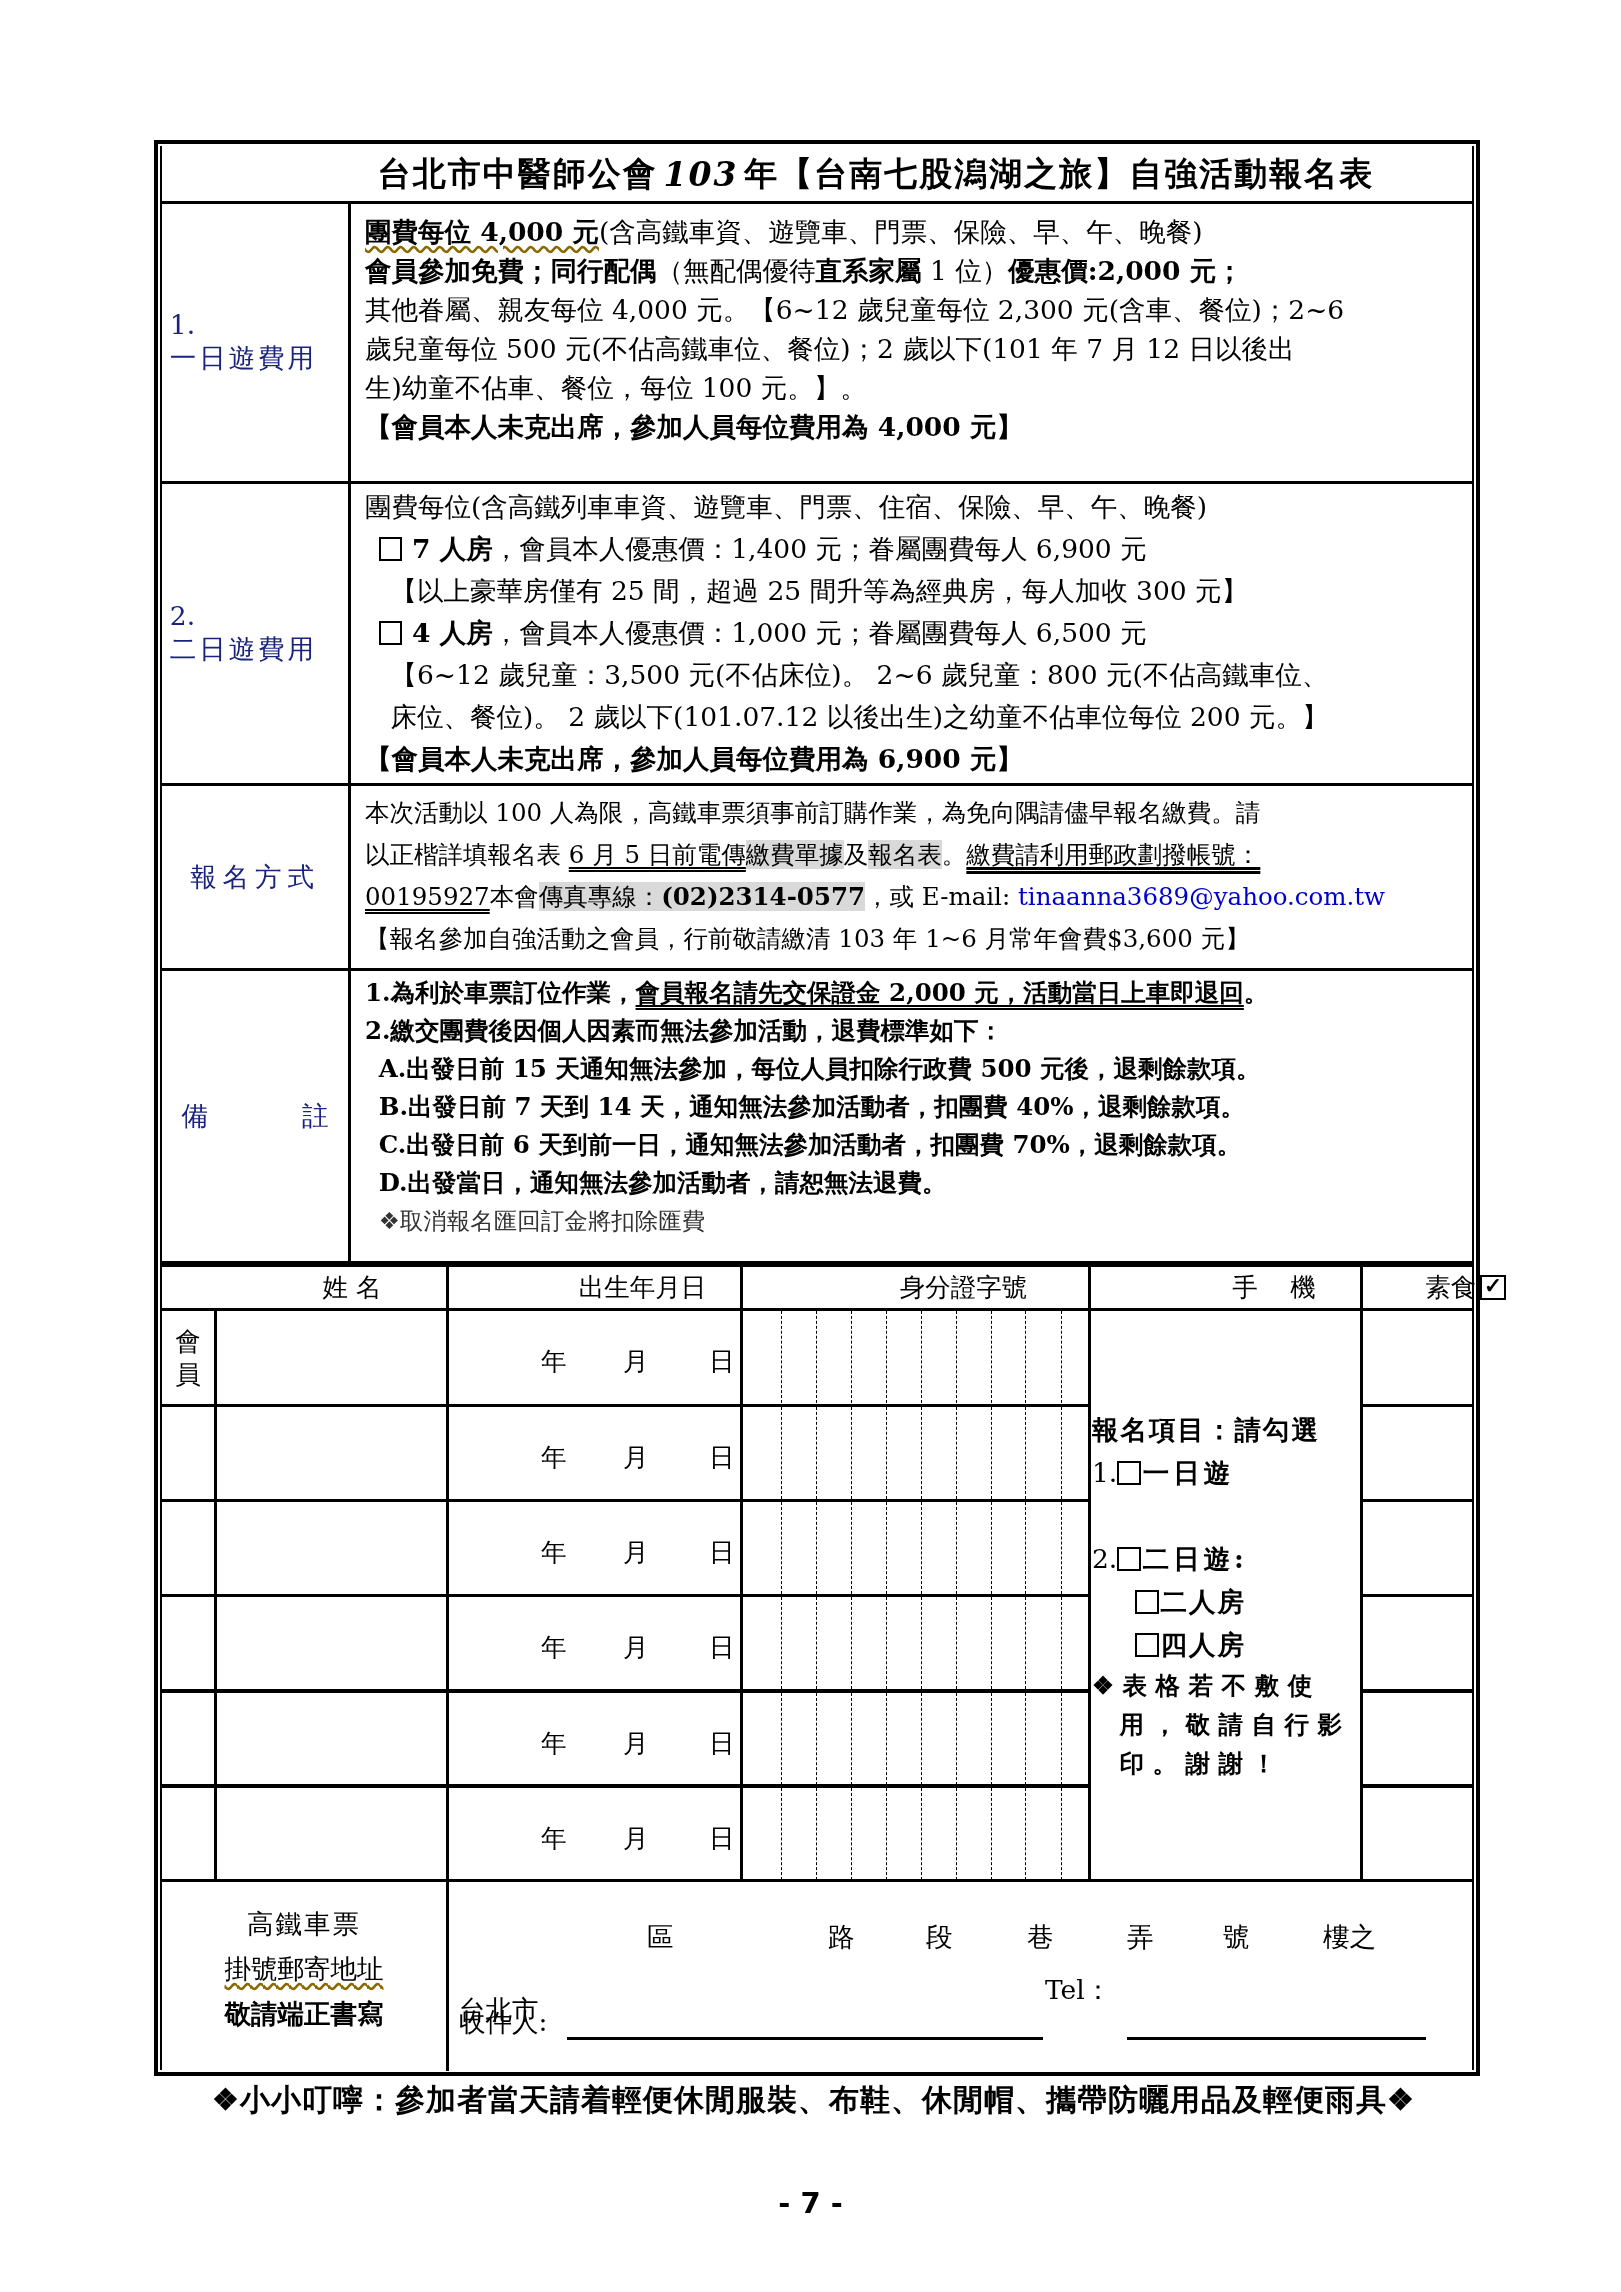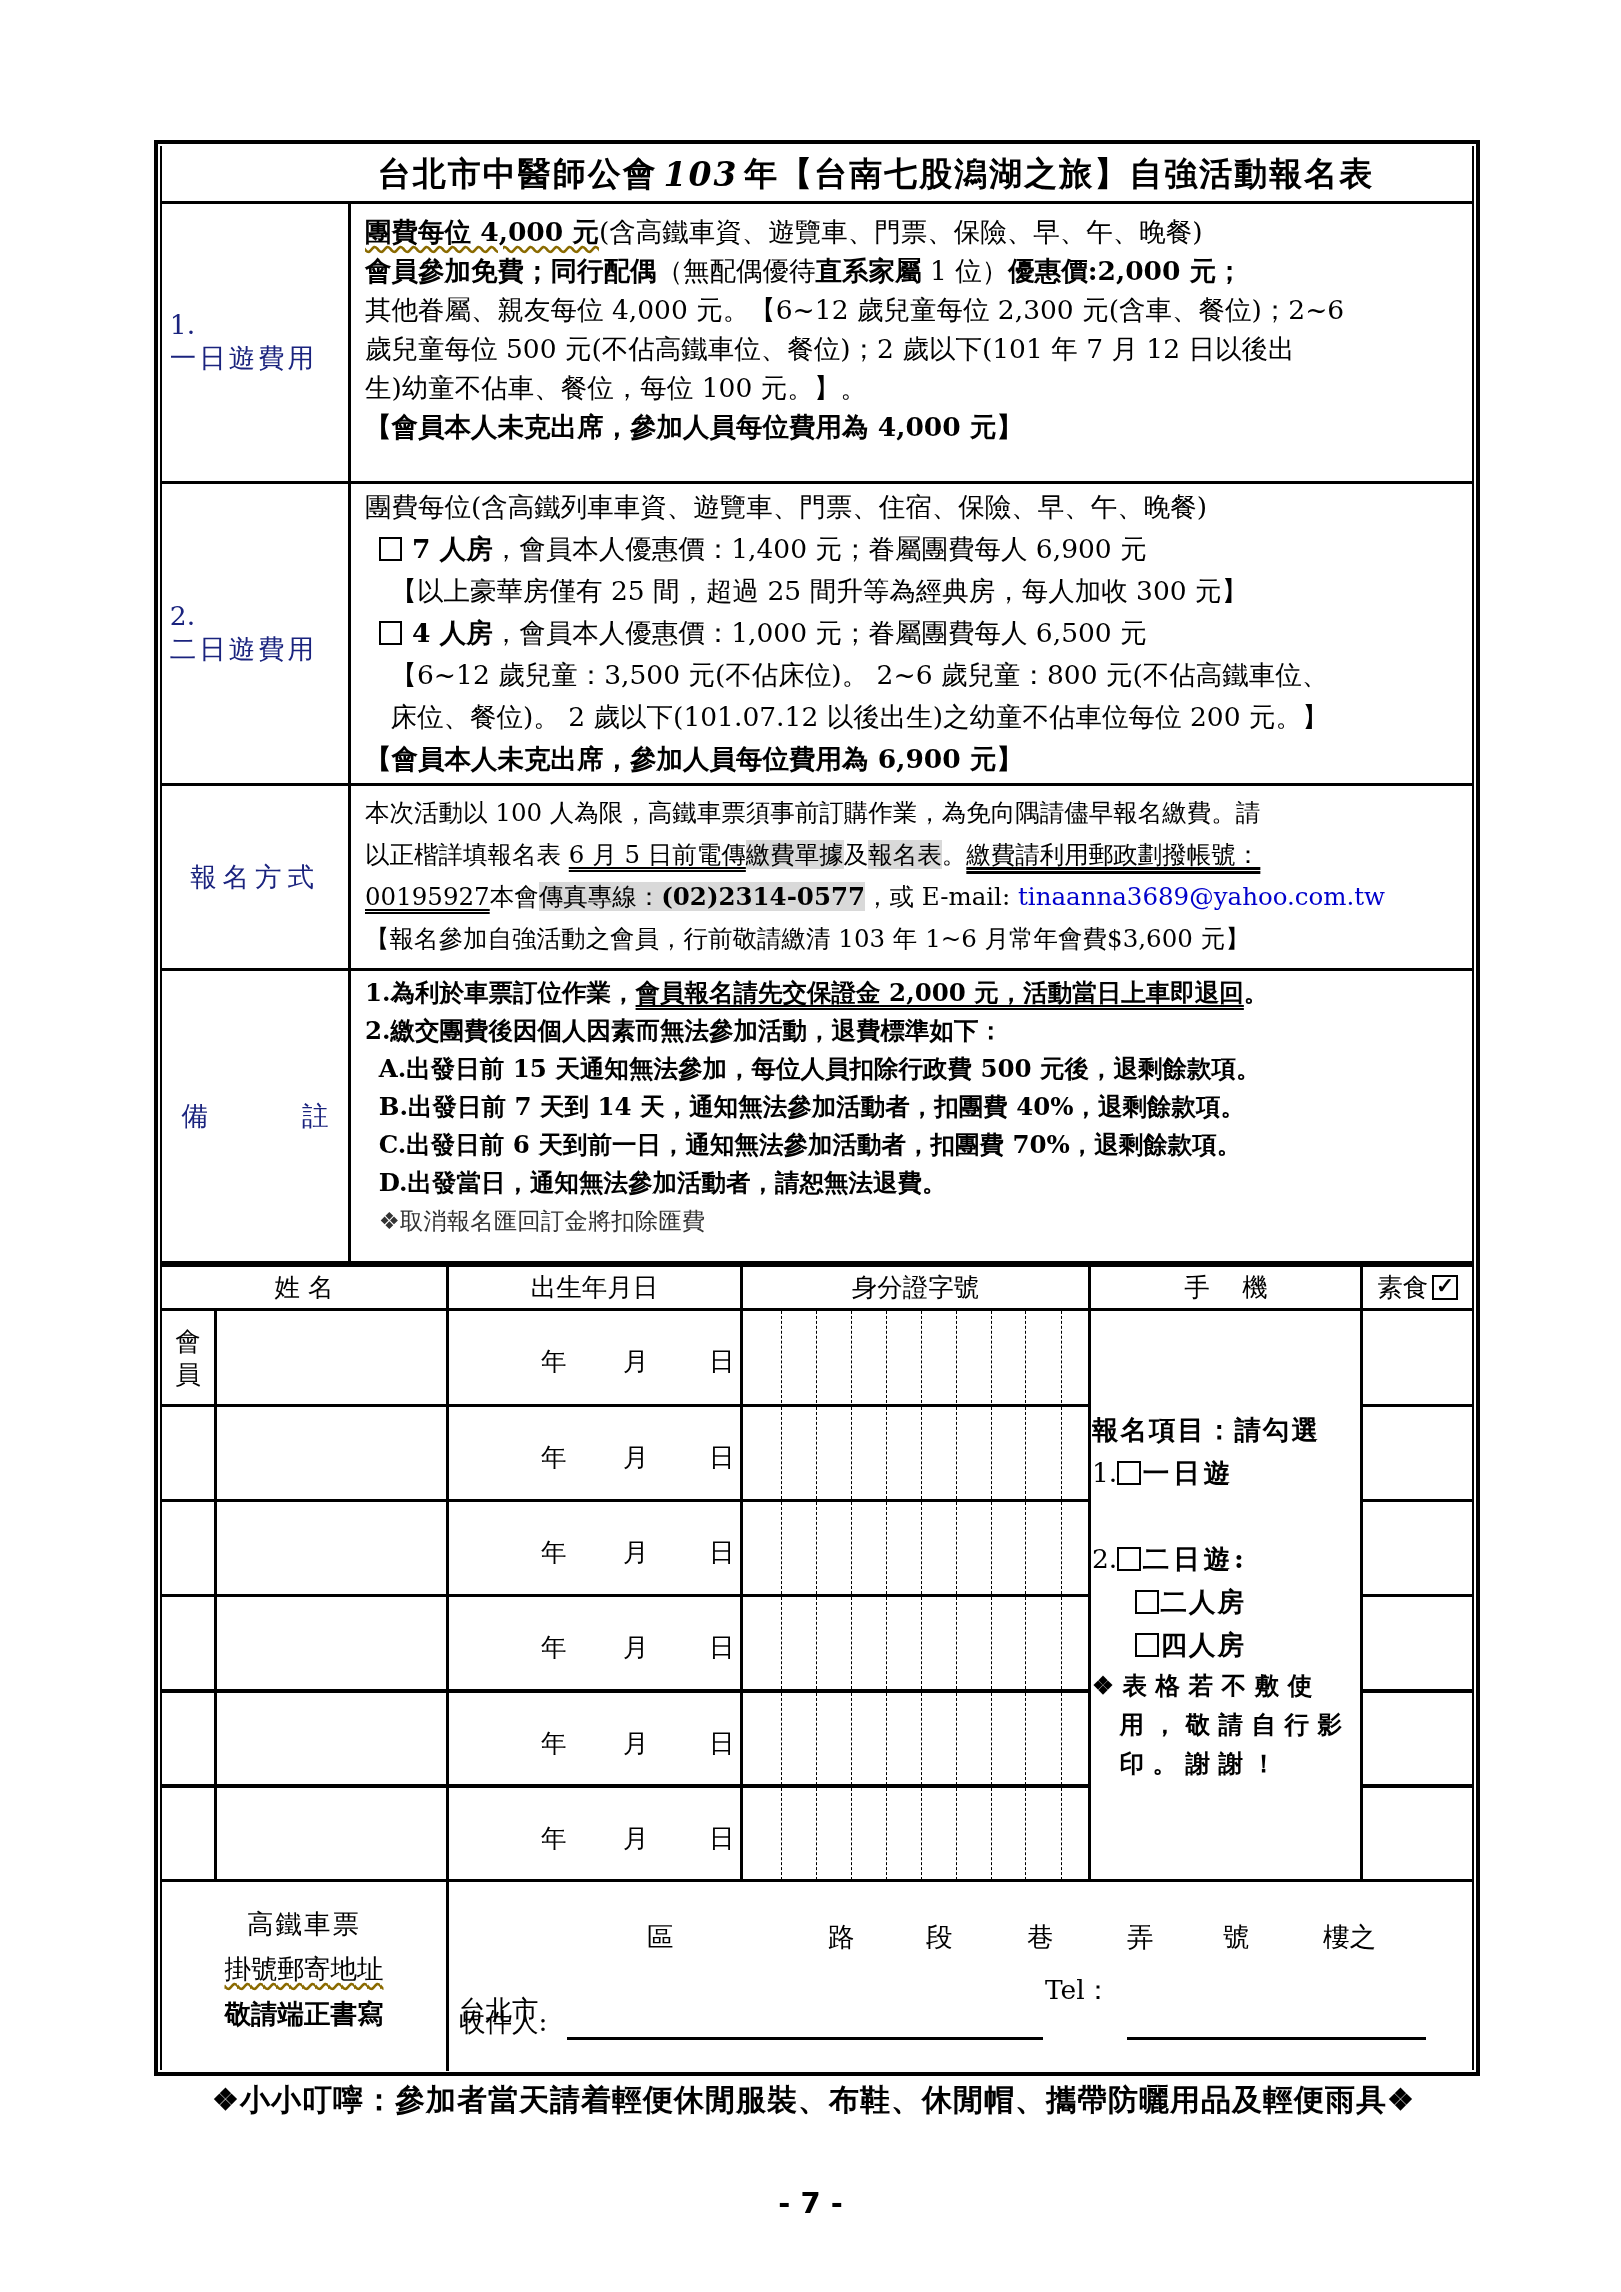--- a/index.html
+++ b/index.html
@@ -23,21 +23,21 @@
   .ul-dotted { text-decoration: underline wavy #8a6a00; text-underline-offset: 3.9px; }
   .ul-double { text-decoration: underline double; text-underline-offset: 3.9px; }
   .hl { background: #d9d9d9; }
   .link { color: #0000cc; }
   .box { display: inline-block; width: 23.5px; height: 23.5px; border: 2px solid #000;
          vertical-align: -2.9px; margin-right: 9.8px; box-sizing: border-box; }
   .box.small { width: 23.5px; height: 23.5px; margin-right: 2px; }
   .note { font-size: 25.5px; line-height: 39px; }
   .note .sans { font-family: "DejaVu Sans", "Liberation Sans", sans-serif; font-size: 23.5px; color: #333; }
   .th { position: absolute; top: 1266px; height: 43px; display: flex; align-items: center;
-        justify-content: center; font-size: 25.5px; }
+        justify-content: center; font-size: 25.5px; padding-left: 48px; }
   .dob { position: absolute; left: 446px; width: 294px; font-size: 25.5px; }
   .dob span { position: absolute; }
   .dash { position: absolute; width: 0; border-left: 1.5px dashed #000; }
   .ck-panel { position: absolute; left: 1092px; top: 1408px; width: 269px; font-size: 26.5px;
               line-height: 43px; font-weight: bold; }
   .addr { position: absolute; font-size: 26.5px; }
   .footer-tip { position: absolute; left: 147px; top: 2080px; width: 1333px; text-align: center;
                 font-size: 30px; font-weight: bold; letter-spacing: 1px; }
   .page-num { position: absolute; left: 0; width: 1621px; top: 2186px; text-align: center;
               font-size: 29px; font-weight: bold; font-family: "DejaVu Sans", "Liberation Sans", sans-serif; }

